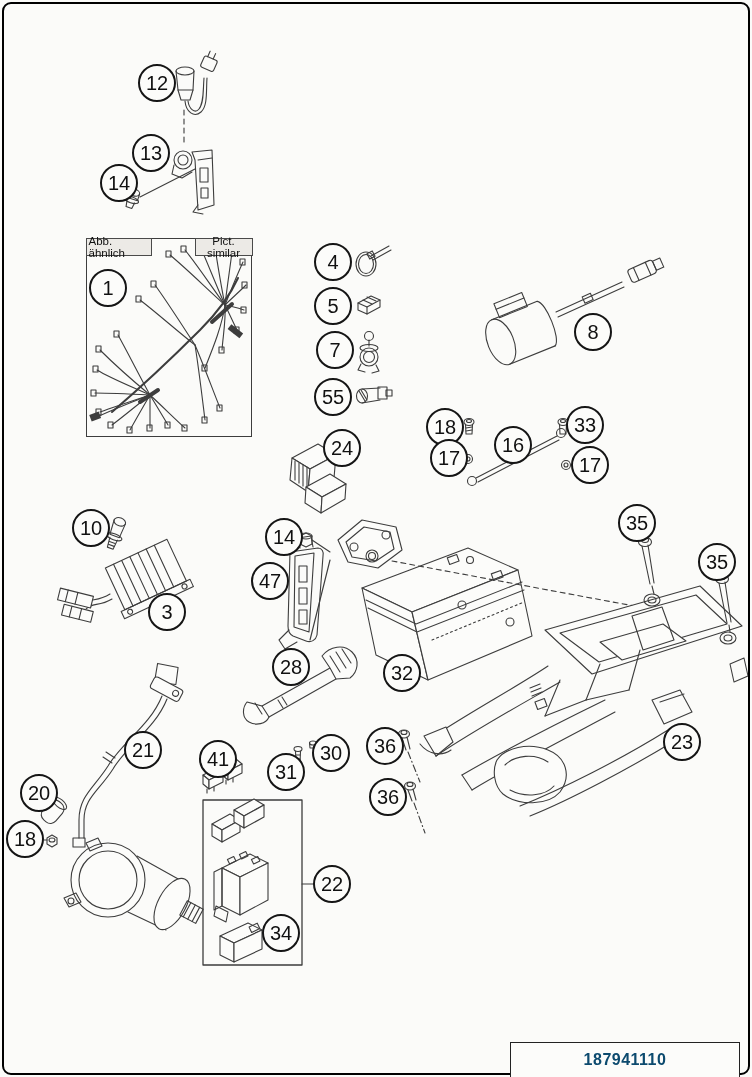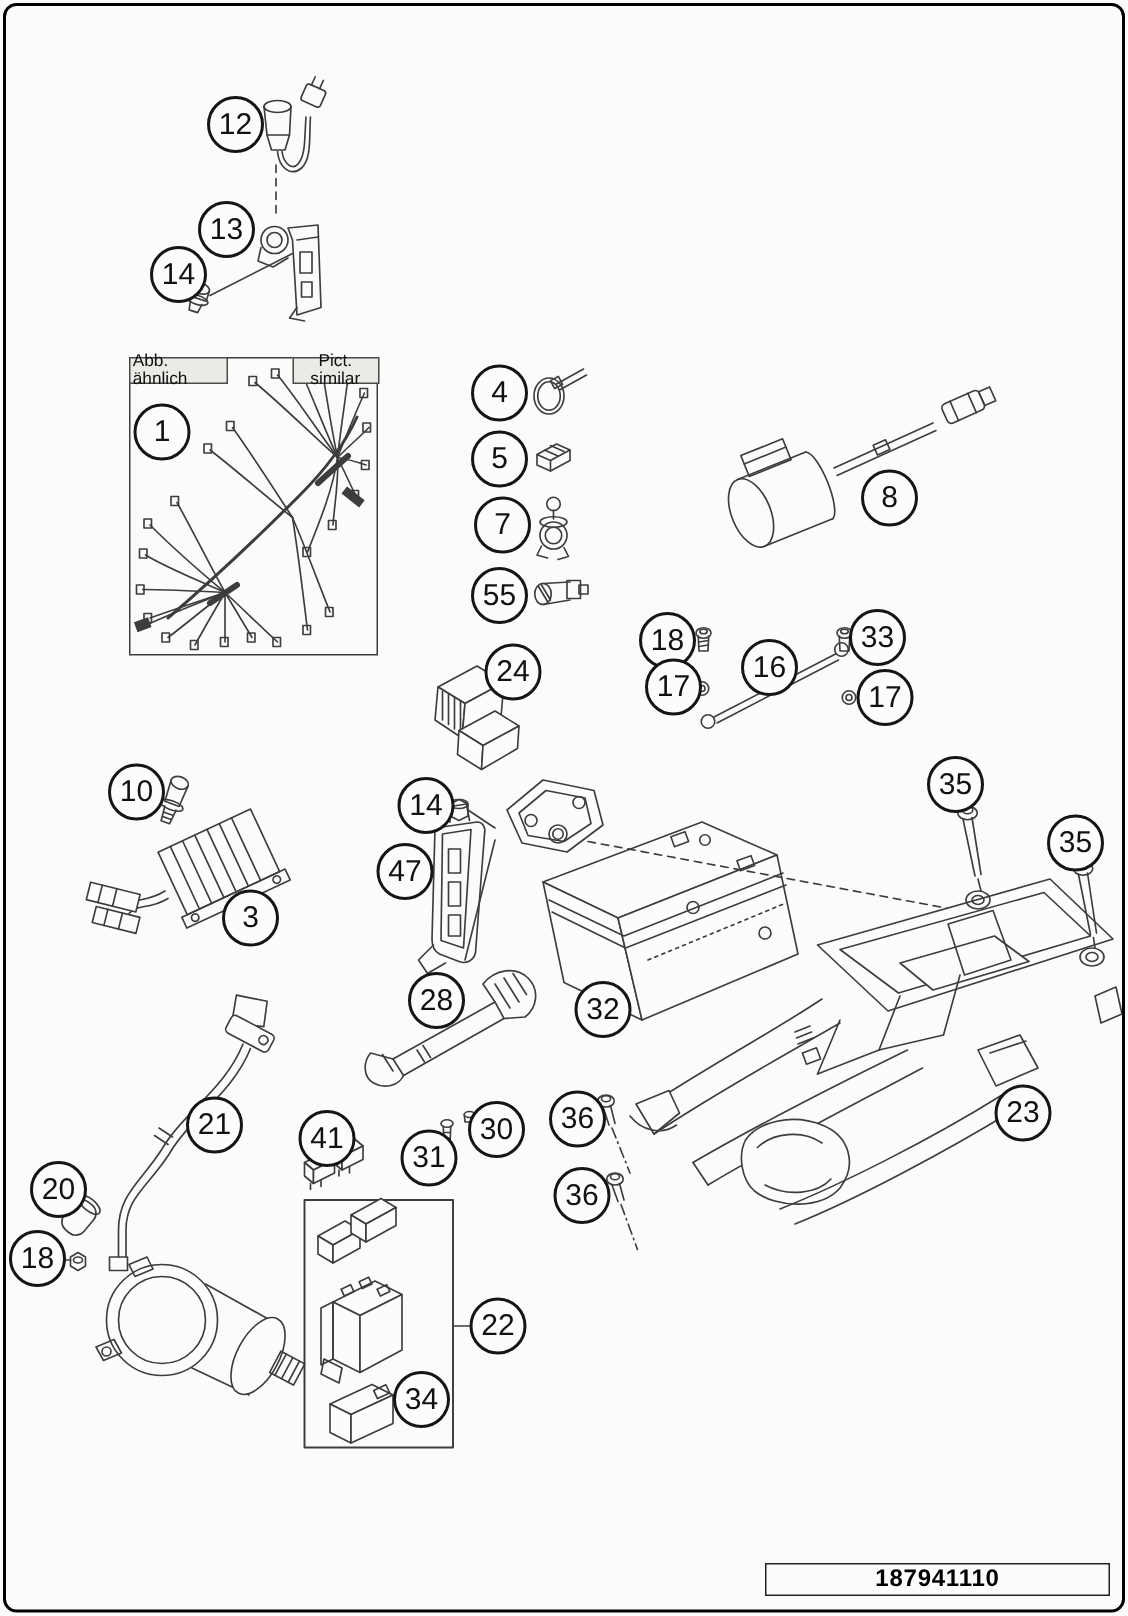--- a/index.html
+++ b/index.html
@@ -13,23 +13,23 @@
   .filldark{fill:#3d3d3d;stroke:none;}
   .callout{position:absolute;width:38px;height:38px;box-sizing:border-box;border:2px solid #151515;
            border-radius:50%;background:#fcfcfa;display:flex;align-items:center;justify-content:center;
            font-size:20px;color:#111;z-index:5;text-align:right;}
   .hbox{position:absolute;left:86px;top:238px;width:166px;height:199px;border:1.5px solid #3d3d3d;
         box-sizing:border-box;z-index:2;}
   .tag{position:absolute;height:18px;background:#eceae6;border:1px solid #4a4a4a;box-sizing:border-box;
        display:flex;align-items:center;padding:0 2px;font-size:11.5px;color:#111;z-index:4;}
   .tag-abb{left:-1.5px;top:-1.5px;width:66px;}
   .tag-pict{right:-1.5px;top:-1.5px;width:58px;text-align:center;}
-  .pn{position:absolute;left:510px;top:1042px;width:230px;height:22px;box-sizing:border-box;
+  .pn{position:absolute;left:510px;top:1042px;width:230px;height:36px;box-sizing:border-box;
       border:1.5px solid #222;background:#fcfcfa;display:flex;align-items:center;justify-content:center;
-      font-weight:bold;font-size:16px;letter-spacing:0.5px;color:#000000;z-index:4;}
+      font-weight:bold;font-size:16px;letter-spacing:0.5px;color:#0c4a6e;z-index:4;}
 </style>
 </head>
 <body>
 
 <div id="page">
 
   <svg id="art" viewBox="0 0 752 1077">
 
     <g class="stroke">
       <ellipse cx="185" cy="71" rx="9" ry="4"></ellipse>

